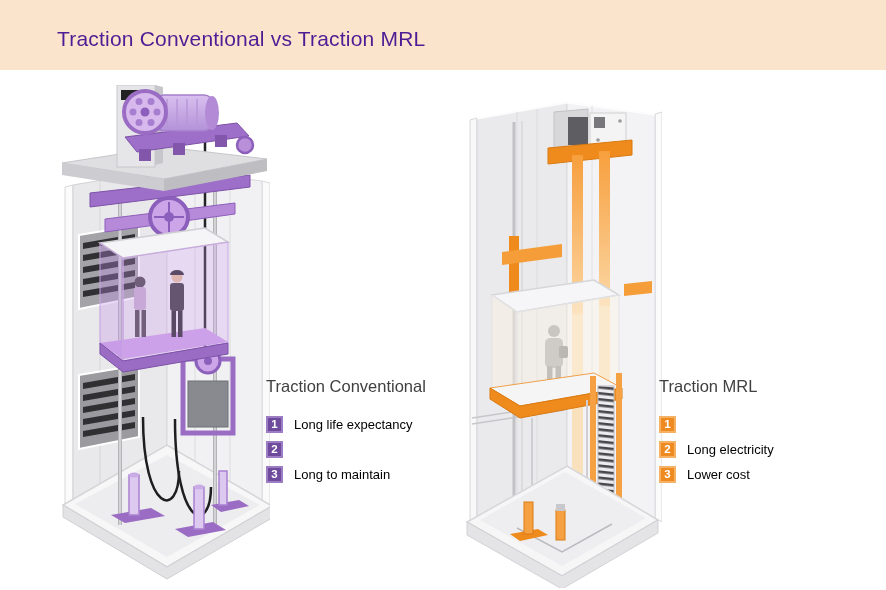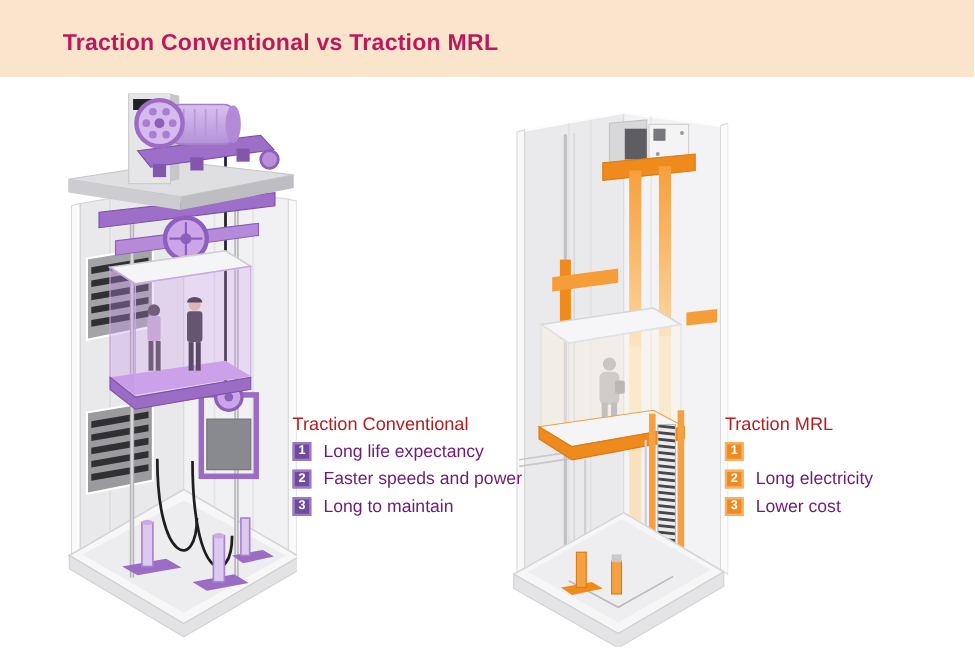--- a/index.html
+++ b/index.html
@@ -6,38 +6,38 @@
   .canvas{
     position:relative;width:886px;height:590px;overflow:hidden;
     background:#ffffff;font-family:"Liberation Sans",sans-serif;
   }
   .header{
     position:absolute;left:0;top:0;width:886px;height:70px;
     background:#fae4cb;display:flex;align-items:center;
     box-sizing:border-box;padding-left:57px;padding-top:8px;
   }
   .header h1{
-    margin:0;font-size:21px;font-weight:700;color:#be185d;letter-spacing:.2px;
+    margin:0;font-size:21px;font-weight:400;color:#4c1d95;letter-spacing:.2px;
   }
   .illus{position:absolute;}
   .illus-left{left:55px;top:85px;}
   .illus-right{left:462px;top:88px;}
   .info{position:absolute;top:377px;width:230px;}
   .info-left{left:266px;}
   .info-right{left:659px;}
-  .info-title{font-size:16.5px;color:#b91c1c;margin:0 0 6px 0;font-weight:400;}
+  .info-title{font-size:16.5px;color:#404040;margin:0 0 20px 0;font-weight:400;}
   .info-item{display:flex;align-items:center;margin-bottom:8px;height:17px;}
   .badge{
     width:17px;height:17px;box-sizing:border-box;flex:none;margin-right:11px;
     display:flex;align-items:center;justify-content:center;
     color:#ffffff;font-size:11.5px;font-weight:700;line-height:1;
   }
   .badge-purple{background:#6f4b9e;border:2px solid #9c7dc3;}
   .badge-orange{background:#ee8a1f;border:2px solid #f5b264;}
-  .info-label{font-size:16px;color:#701a75;white-space:nowrap;}
+  .info-label{font-size:13px;color:#000000;white-space:nowrap;}
 </style>
 </head>
 <body>
 
 <div class="canvas">
 
   <div class="header">
     <h1>Traction Conventional vs Traction MRL</h1>
   </div>
 
@@ -272,21 +272,20 @@
   </svg>
 
   <div class="info info-left">
     <p class="info-title">Traction Conventional</p>
     <div class="info-item">
       <span class="badge badge-purple">1</span>
       <span class="info-label">Long life expectancy</span>
     </div>
     <div class="info-item">
       <span class="badge badge-purple">2</span>
-      <span class="info-label">Faster speeds and power</span>
     </div>
     <div class="info-item">
       <span class="badge badge-purple">3</span>
       <span class="info-label">Long to maintain</span>
     </div>
   </div>
 
   <div class="info info-right">
     <p class="info-title">Traction MRL</p>
     <div class="info-item">

